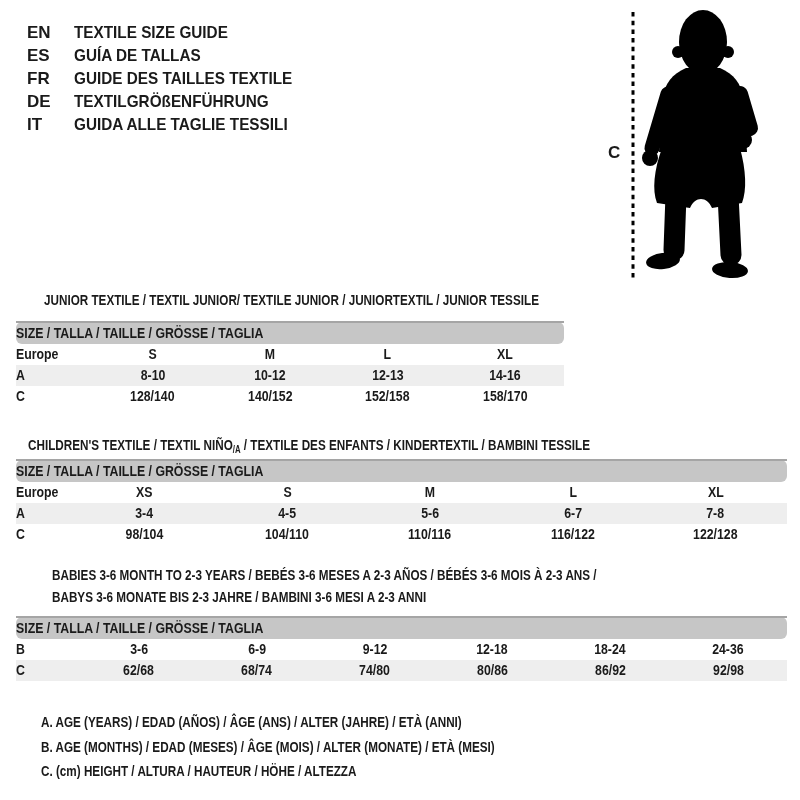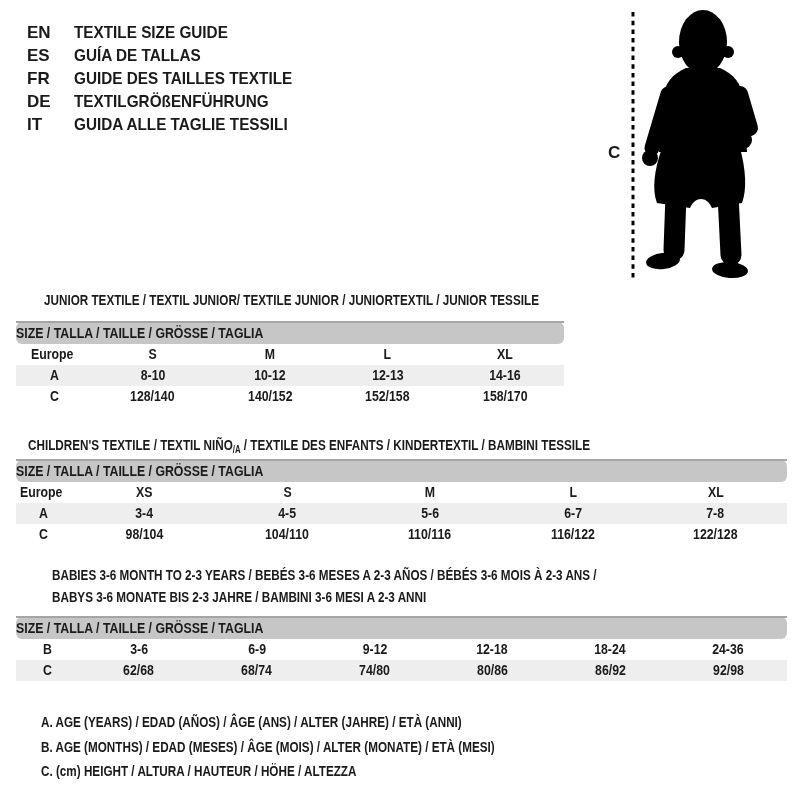--- a/index.html
+++ b/index.html
@@ -22,21 +22,21 @@
 
   .figure-svg { position:absolute; left:590px; top:0; }
   .fig-label { position:absolute; left:608px; top:143px; font-size:17px; }
 
   .sec-title { position:absolute; font-size:15px; line-height:19px; }
   .sec-title-multi { position:absolute; font-size:15px; line-height:22.3px;margin-left:24px; }
 
   .tbl { position:absolute; border-collapse:collapse; table-layout:fixed; font-size:14px; }
   .tbl th, .tbl td { padding:0; height:21px; line-height:21px; font-weight:700; }
   .size-bar { background:#c6c6c6; border-top:2px solid #a5a5a5; text-align:left; padding-left:10px; height:21px; line-height:19px;border-radius:6px; }
-  .lbl { text-align:center; padding-left:10px; }
+  .lbl { text-align:left; padding-left:10px; }
   .val { text-align:center; }
   .stripe td { background:#eeeeee; }
 
   .notes { position:absolute; left:41px; top:710px; font-size:15px; line-height:24.5px; }
   .sub { font-size:10px; vertical-align:-3px; }
 </style>
 </head>
 <body>
 
 <div id="canvas">

